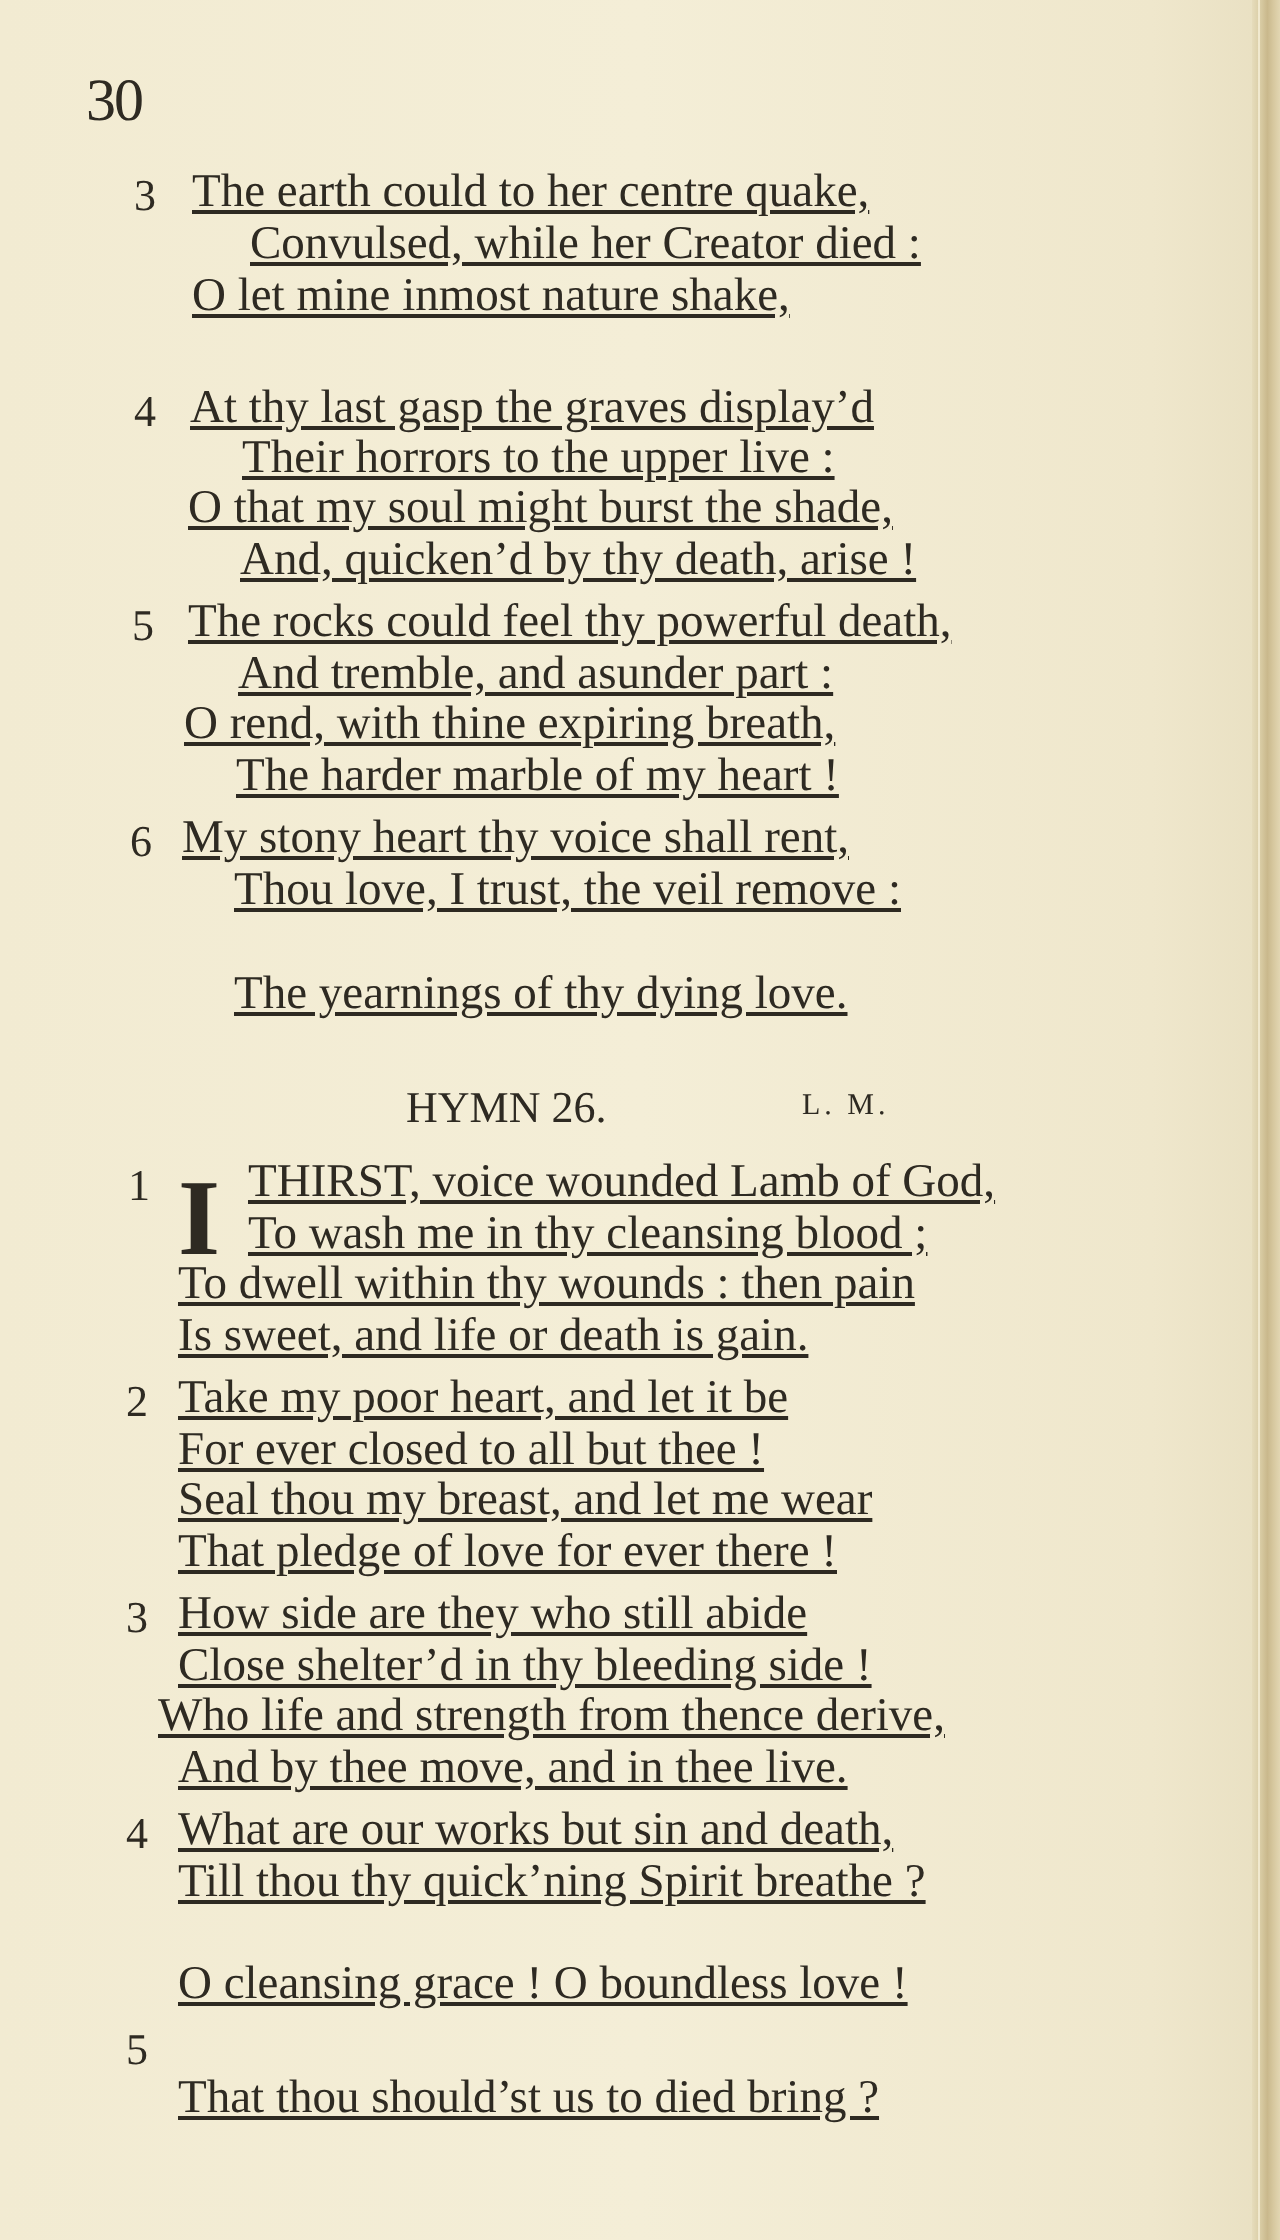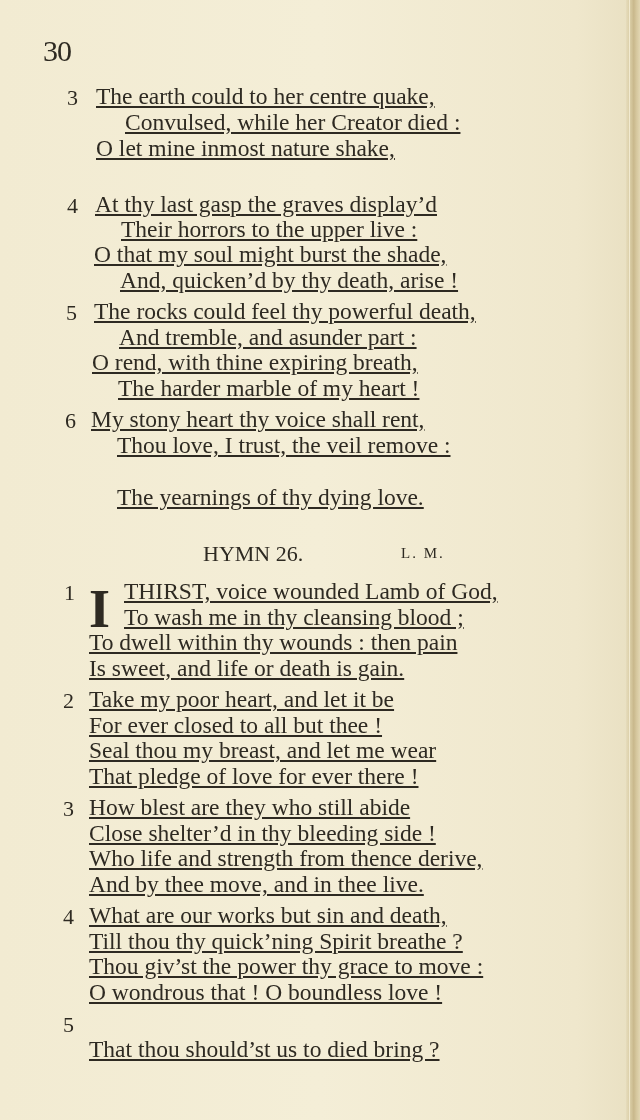--- a/index.html
+++ b/index.html
@@ -87,26 +87,25 @@
   <div class="line" style="left:89px;top:631px">To dwell within thy wounds : then pain</div>
   <div class="line" style="left:89px;top:657px">Is sweet, and life or death is gain.</div>
 
   <div class="num" style="left:63px;top:690px">2</div>
   <div class="line" style="left:89px;top:688px">Take my poor heart, and let it be</div>
   <div class="line" style="left:89px;top:714px">For ever closed to all but thee !</div>
   <div class="line" style="left:89px;top:739px">Seal thou my breast, and let me wear</div>
   <div class="line" style="left:89px;top:765px">That pledge of love for ever there !</div>
 
   <div class="num" style="left:63px;top:798px">3</div>
-  <div class="line" style="left:89px;top:796px">How blest are they who still abide</div>
+  <div class="line" style="left:89px;top:796px">How side are they who still abide</div>
   <div class="line" style="left:89px;top:822px">Close shelter’d in thy bleeding side !</div>
-  <div class="line" style="left:89px;top:847px">Who life and strength from thence derive,</div>
+  <div class="line" style="left:79px;top:847px">Who life and strength from thence derive,</div>
   <div class="line" style="left:89px;top:873px">And by thee move, and in thee live.</div>
 
   <div class="num" style="left:63px;top:906px">4</div>
   <div class="line" style="left:89px;top:904px">What are our works but sin and death,</div>
   <div class="line" style="left:89px;top:930px">Till thou thy quick’ning Spirit breathe ?</div>
-  <div class="line" style="left:89px;top:955px">Thou giv’st the power thy grace to move :</div>
-  <div class="line" style="left:89px;top:981px">O wondrous that ! O boundless love !</div>
+  <div class="line" style="left:89px;top:981px">O cleansing grace ! O boundless love !</div>
 
   <div class="num" style="left:63px;top:1014px">5</div>
   <div class="line" style="left:89px;top:1038px">That thou should’st us to died bring ?</div>
 </div>
 
 </body></html>

